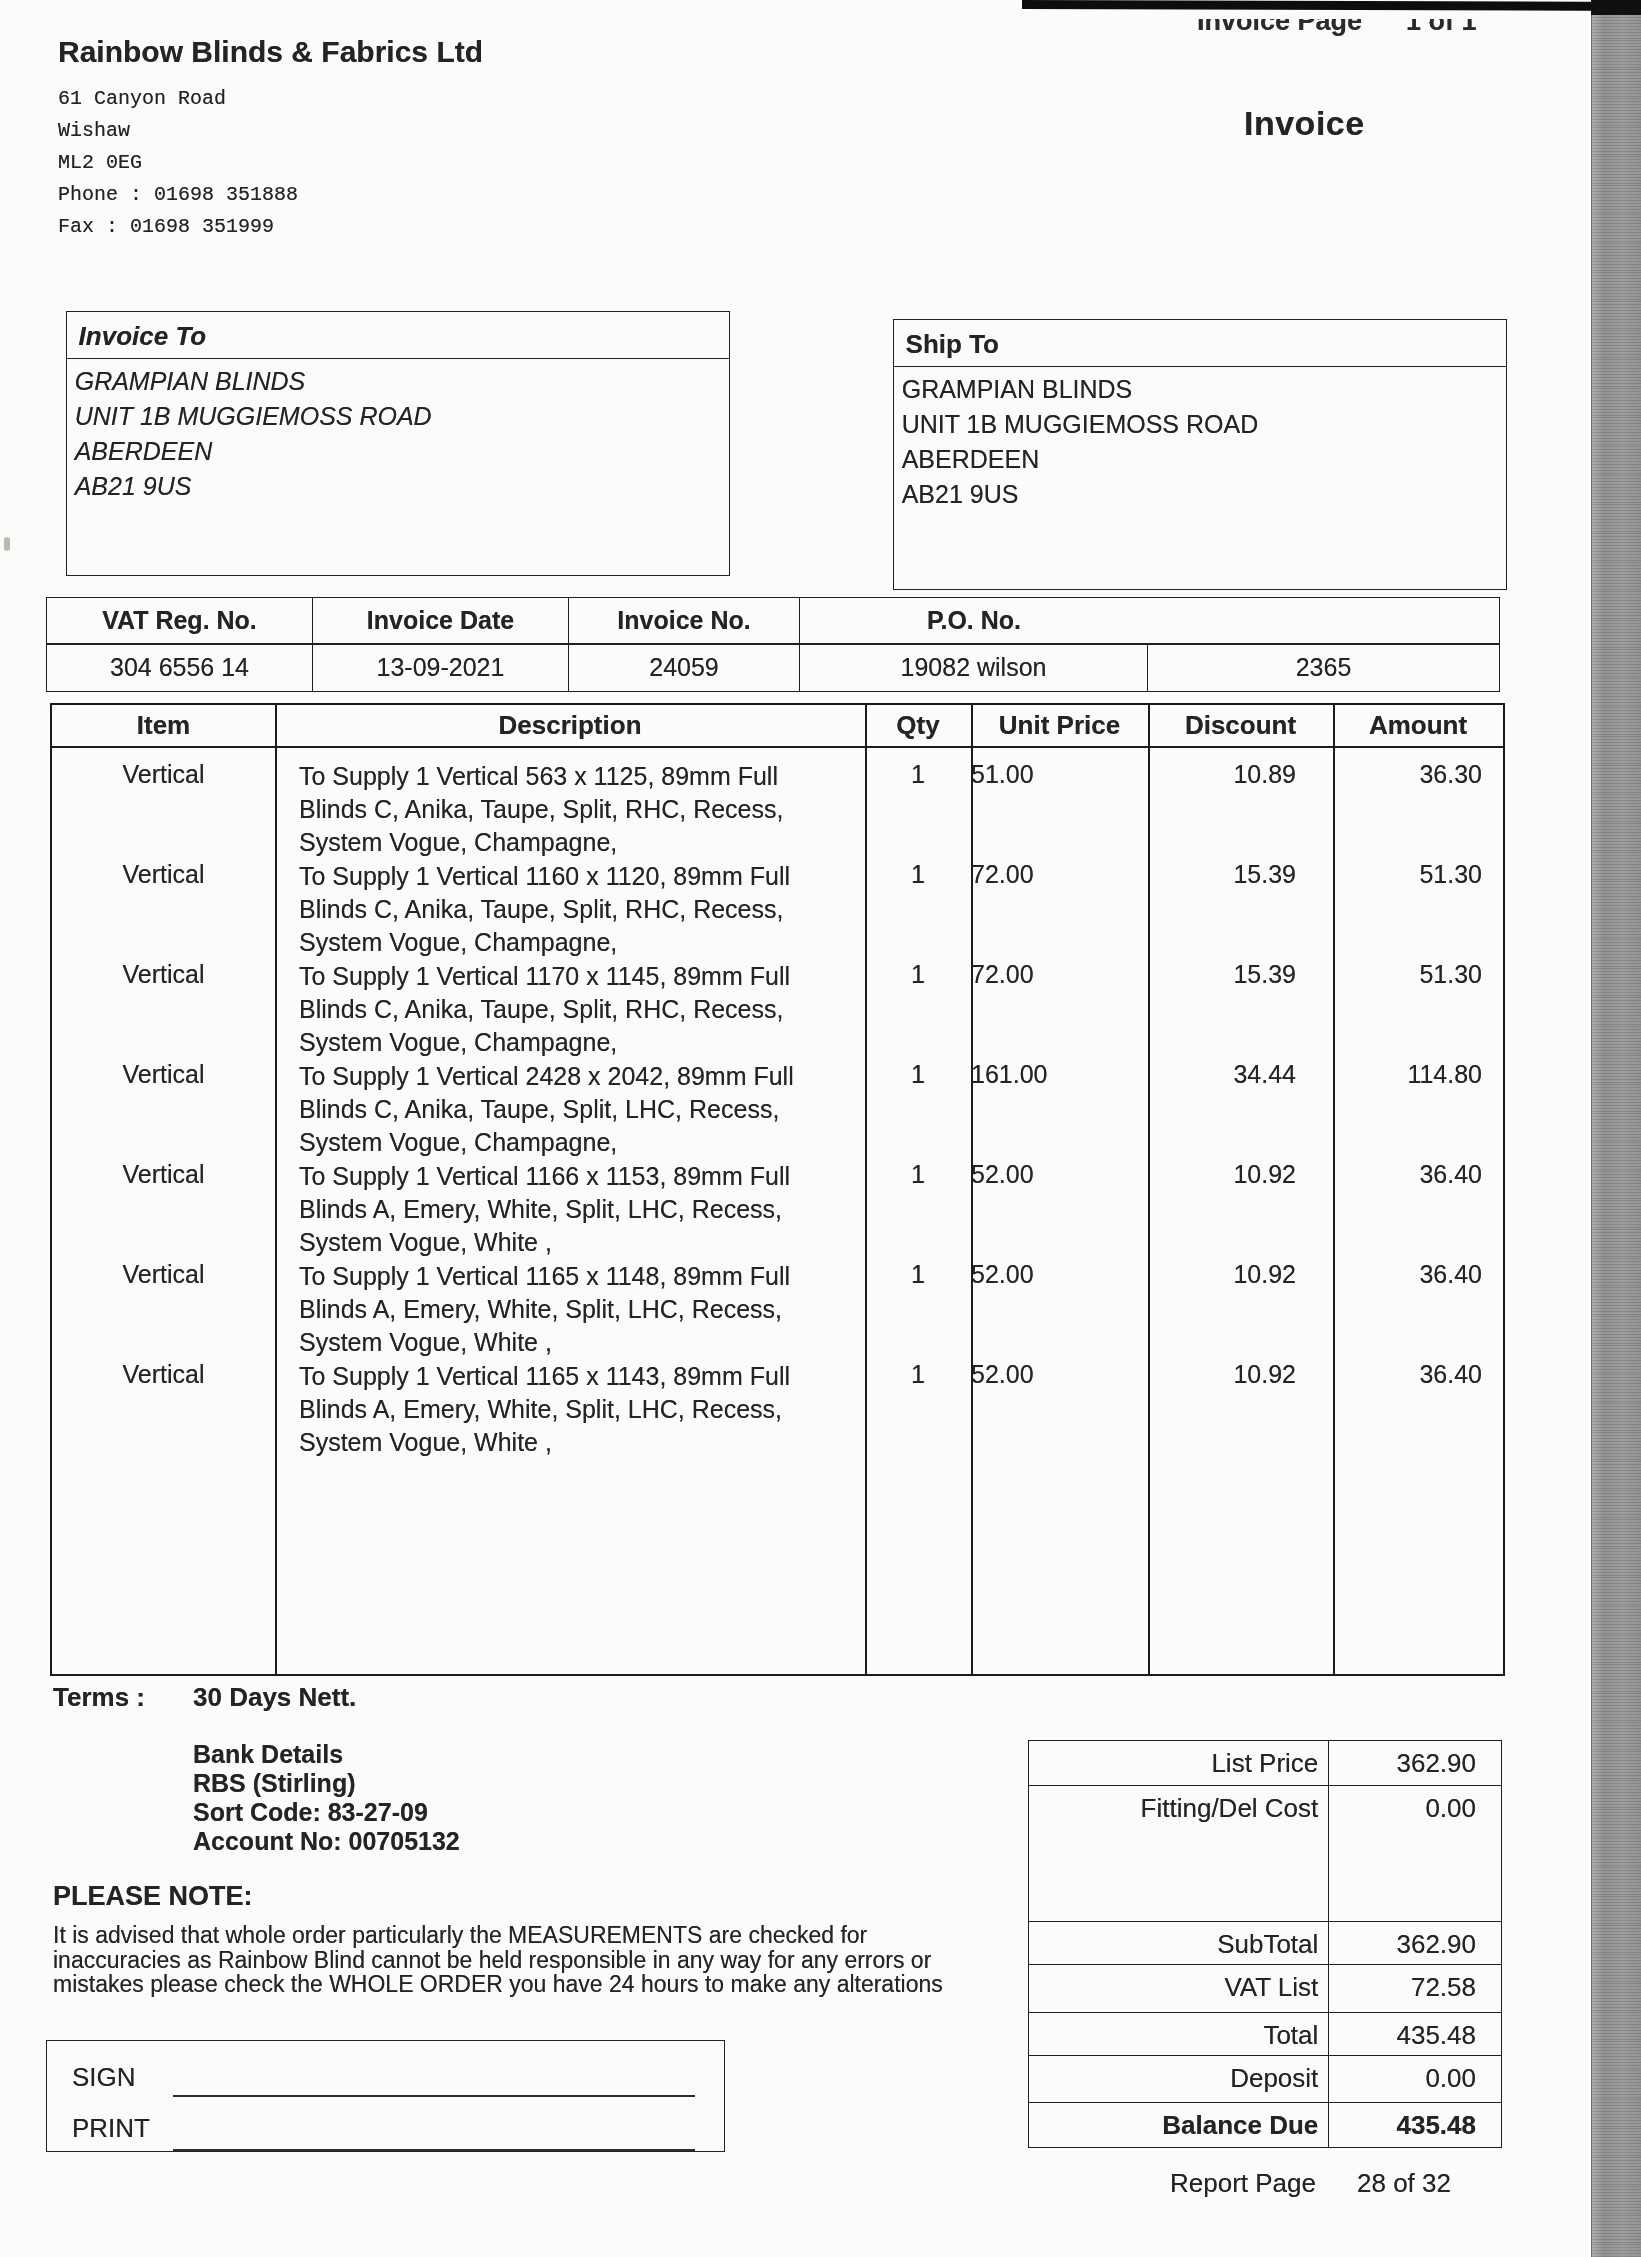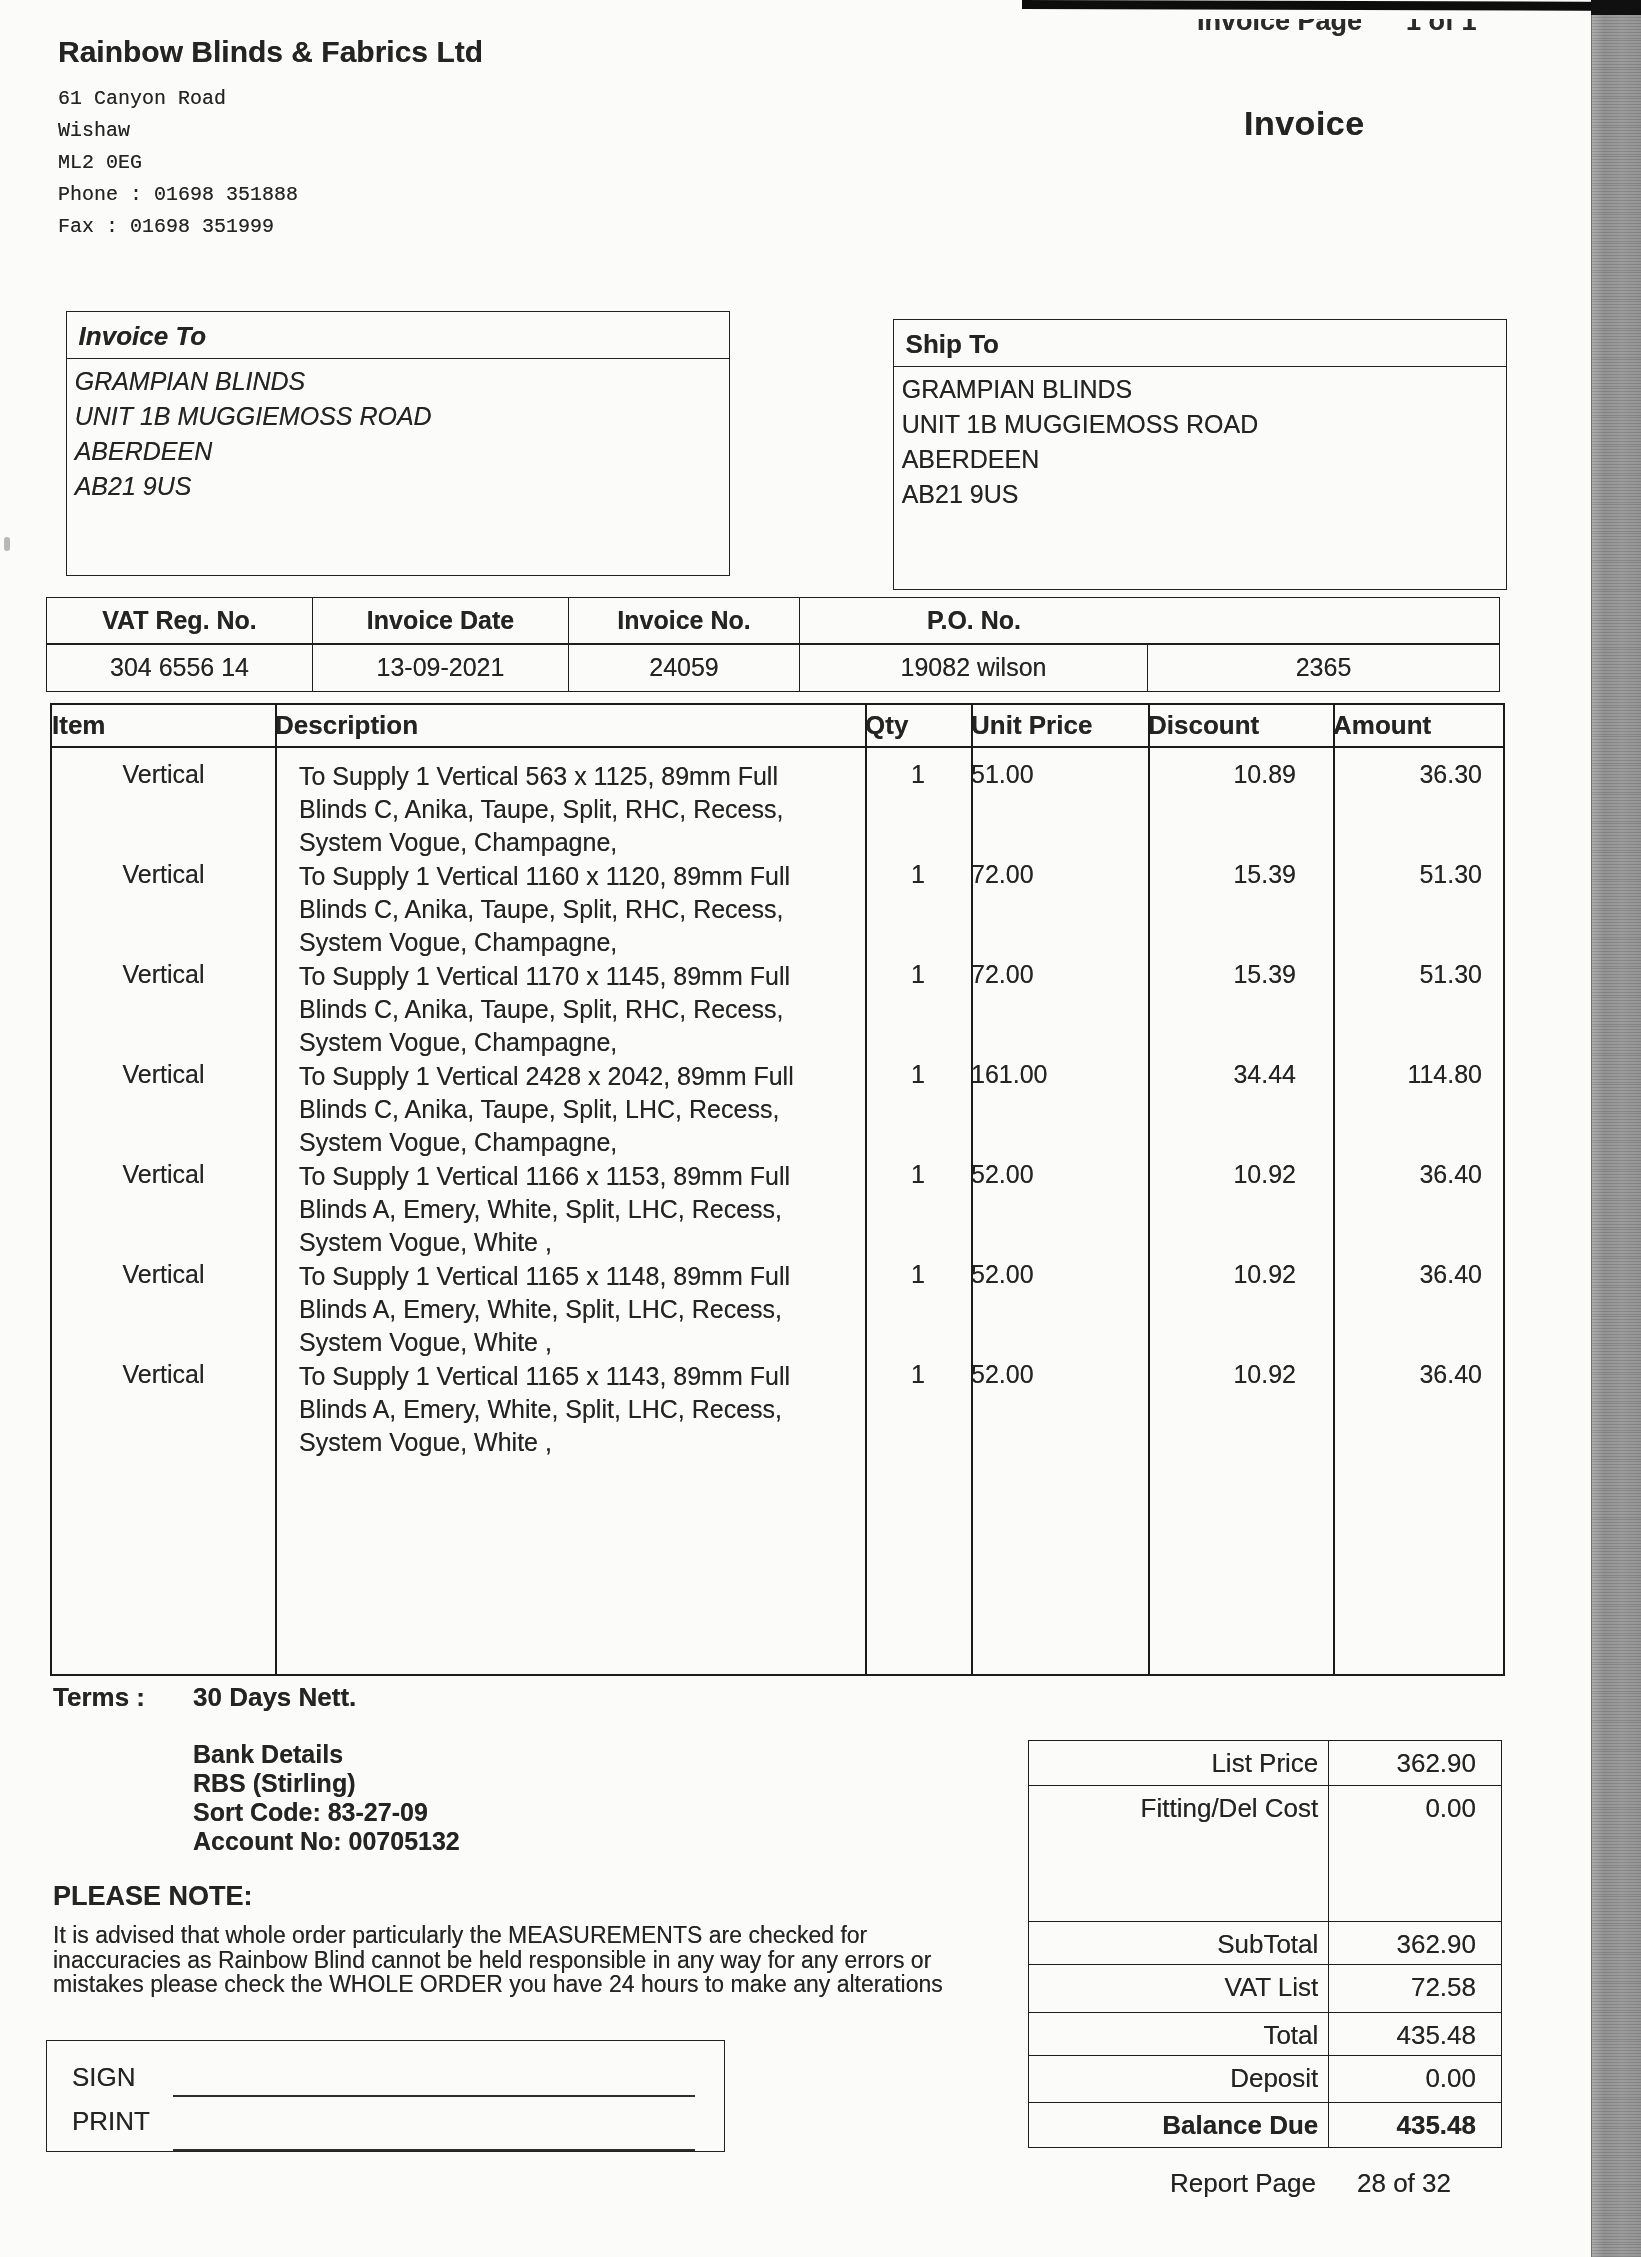--- a/index.html
+++ b/index.html
@@ -48,21 +48,21 @@
   .meta .row { display:grid; grid-template-columns:266px 256px 231px 348px 1fr; }
   .meta .row.hdr { border-bottom:2.9px solid #1e1e1e; }
   .meta .cell { text-align:center; font-size:25px; padding:7.7px 3.9px 8.7px 3.9px; border-right:1.9px solid #1e1e1e; }
   .meta .cell:last-child { border-right:none; }
   .meta .row.hdr .cell { font-weight:700; }
 
   
   .items { left:50px; top:703px; width:1455px; height:973px; border:2.9px solid #1b1b1b; position:absolute; }
   .items .vline { position:absolute; top:0; bottom:0; width:1.9px; background:#1b1b1b; }
   .items .hd-row { display:grid; grid-template-columns:223px 590px 106px 177px 185px 1fr; height:43px; border-bottom:2.9px solid #1b1b1b; align-items:center; }
-  .items .hd-row .hcell { font-size:26px; font-weight:700; }
+  .items .hd-row .hcell { font-size:26px; font-weight:700; text-align:center; }
   .items .body .irow { display:grid; grid-template-columns:223px 590px 106px 177px 185px 1fr; height:100px; }
   .items .cell { font-size:25px; padding-top:11.6px; }
   .items .c-item { text-align:center; }
   .items .c-desc { padding-left:24px; white-space:pre-line; line-height:33px; }
   .items .c-qty { text-align:center; }
   .items .c-price { text-align:left; }
   .items .c-disc { text-align:right; padding-right:37px; }
   .items .c-amt { text-align:right; padding-right:21px; }
 
   .terms-label { left:53px; top:1682px; font-size:26px; font-weight:700; }
@@ -280,19 +280,19 @@
   </div>
   <div class="trow bold" style="height:44px">
     <div class="lbl txt">Balance Due</div>
     <div class="val txt">435.48</div>
   </div>
 </div>
 
 <div class="sign-box">
   <div class="lab txt" style="left:25px; top:21px">SIGN</div>
   <div class="line" style="top:54px"></div>
-  <div class="lab txt" style="left:25px; top:65px">PRINT</div>
+  <div class="lab txt" style="left:25px; top:72px">PRINT</div>
   <div class="line" style="top:108px"></div>
 </div>
 
 <div class="abs footer-label txt">Report Page</div>
 <div class="abs footer-value txt">28 of 32</div>
 
 
 </body></html>

